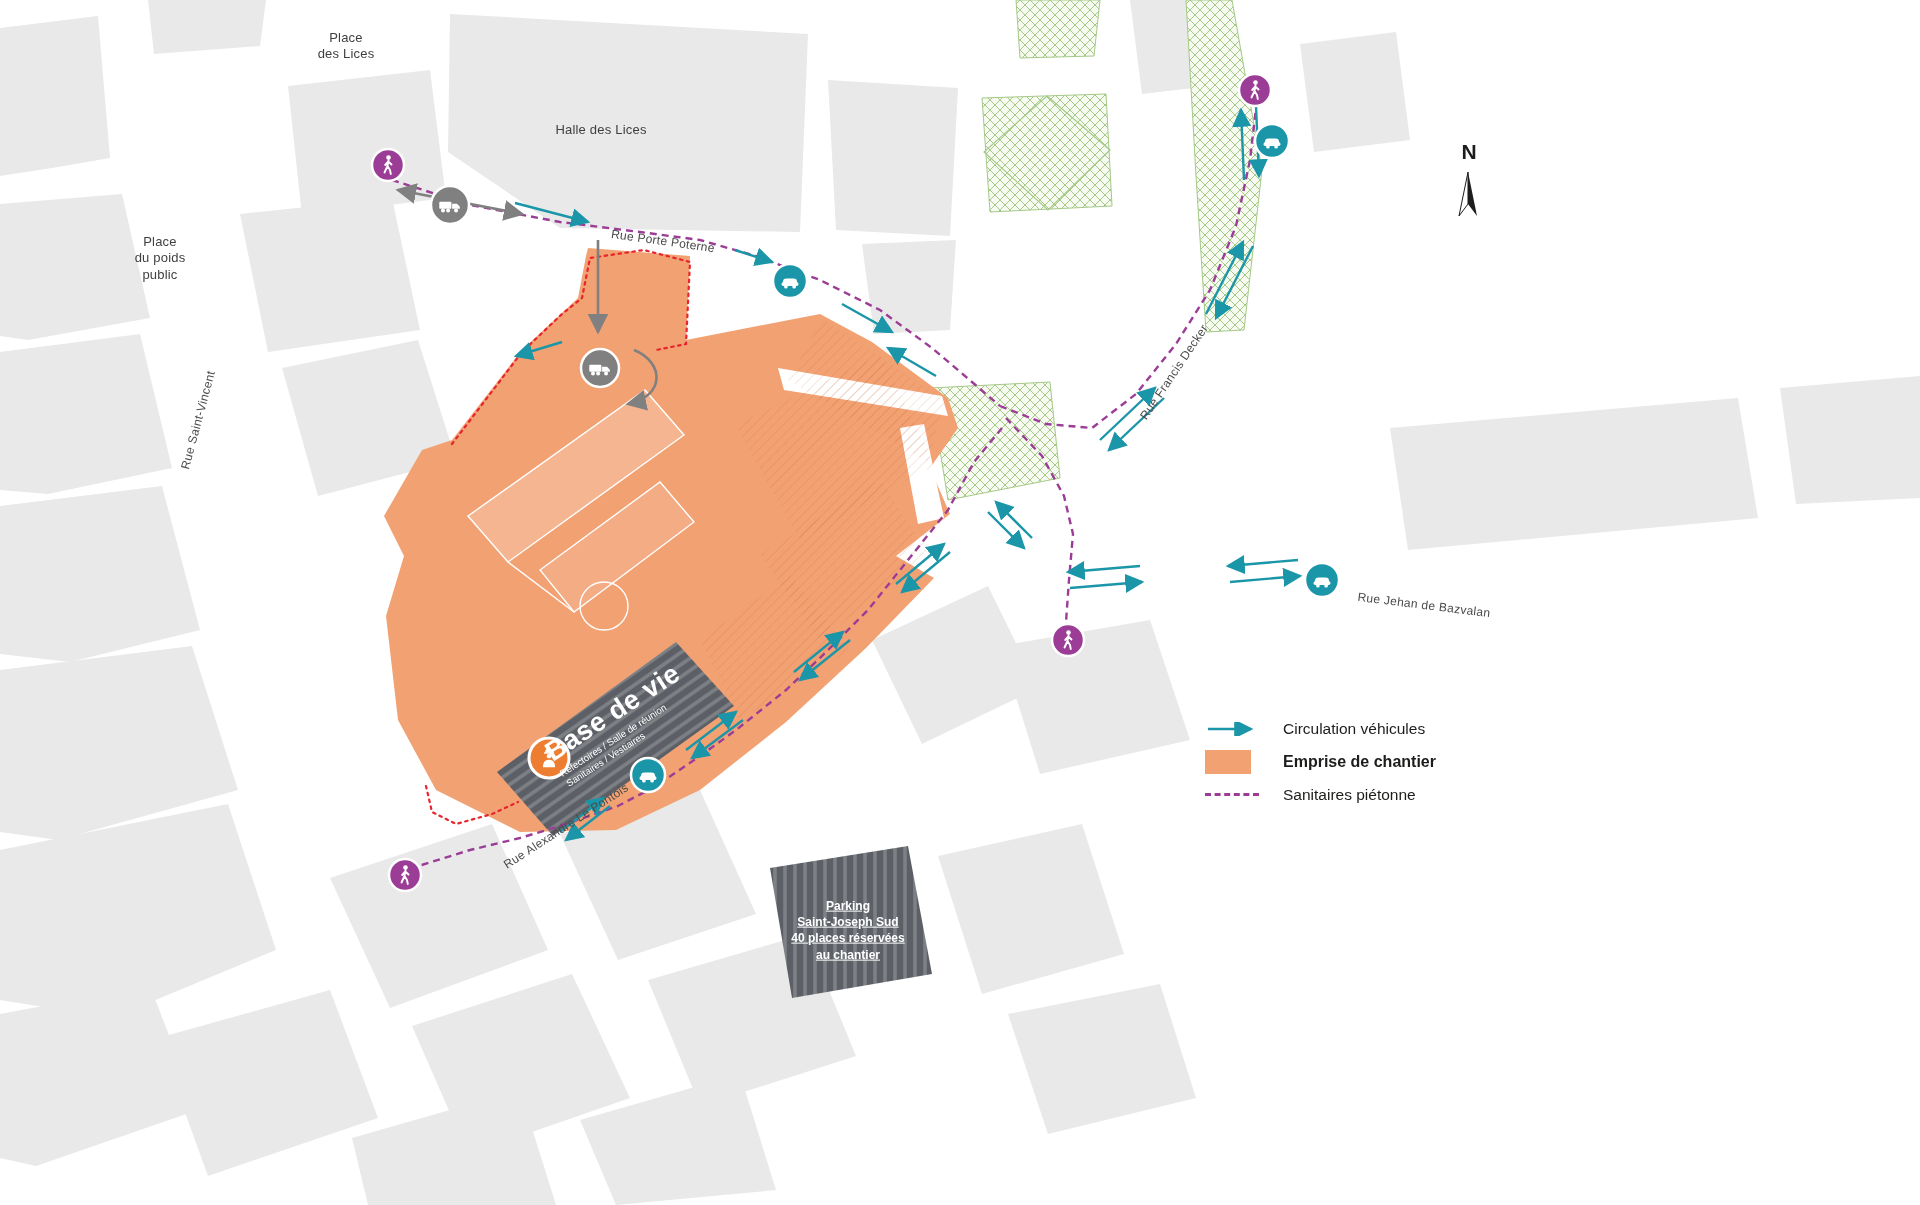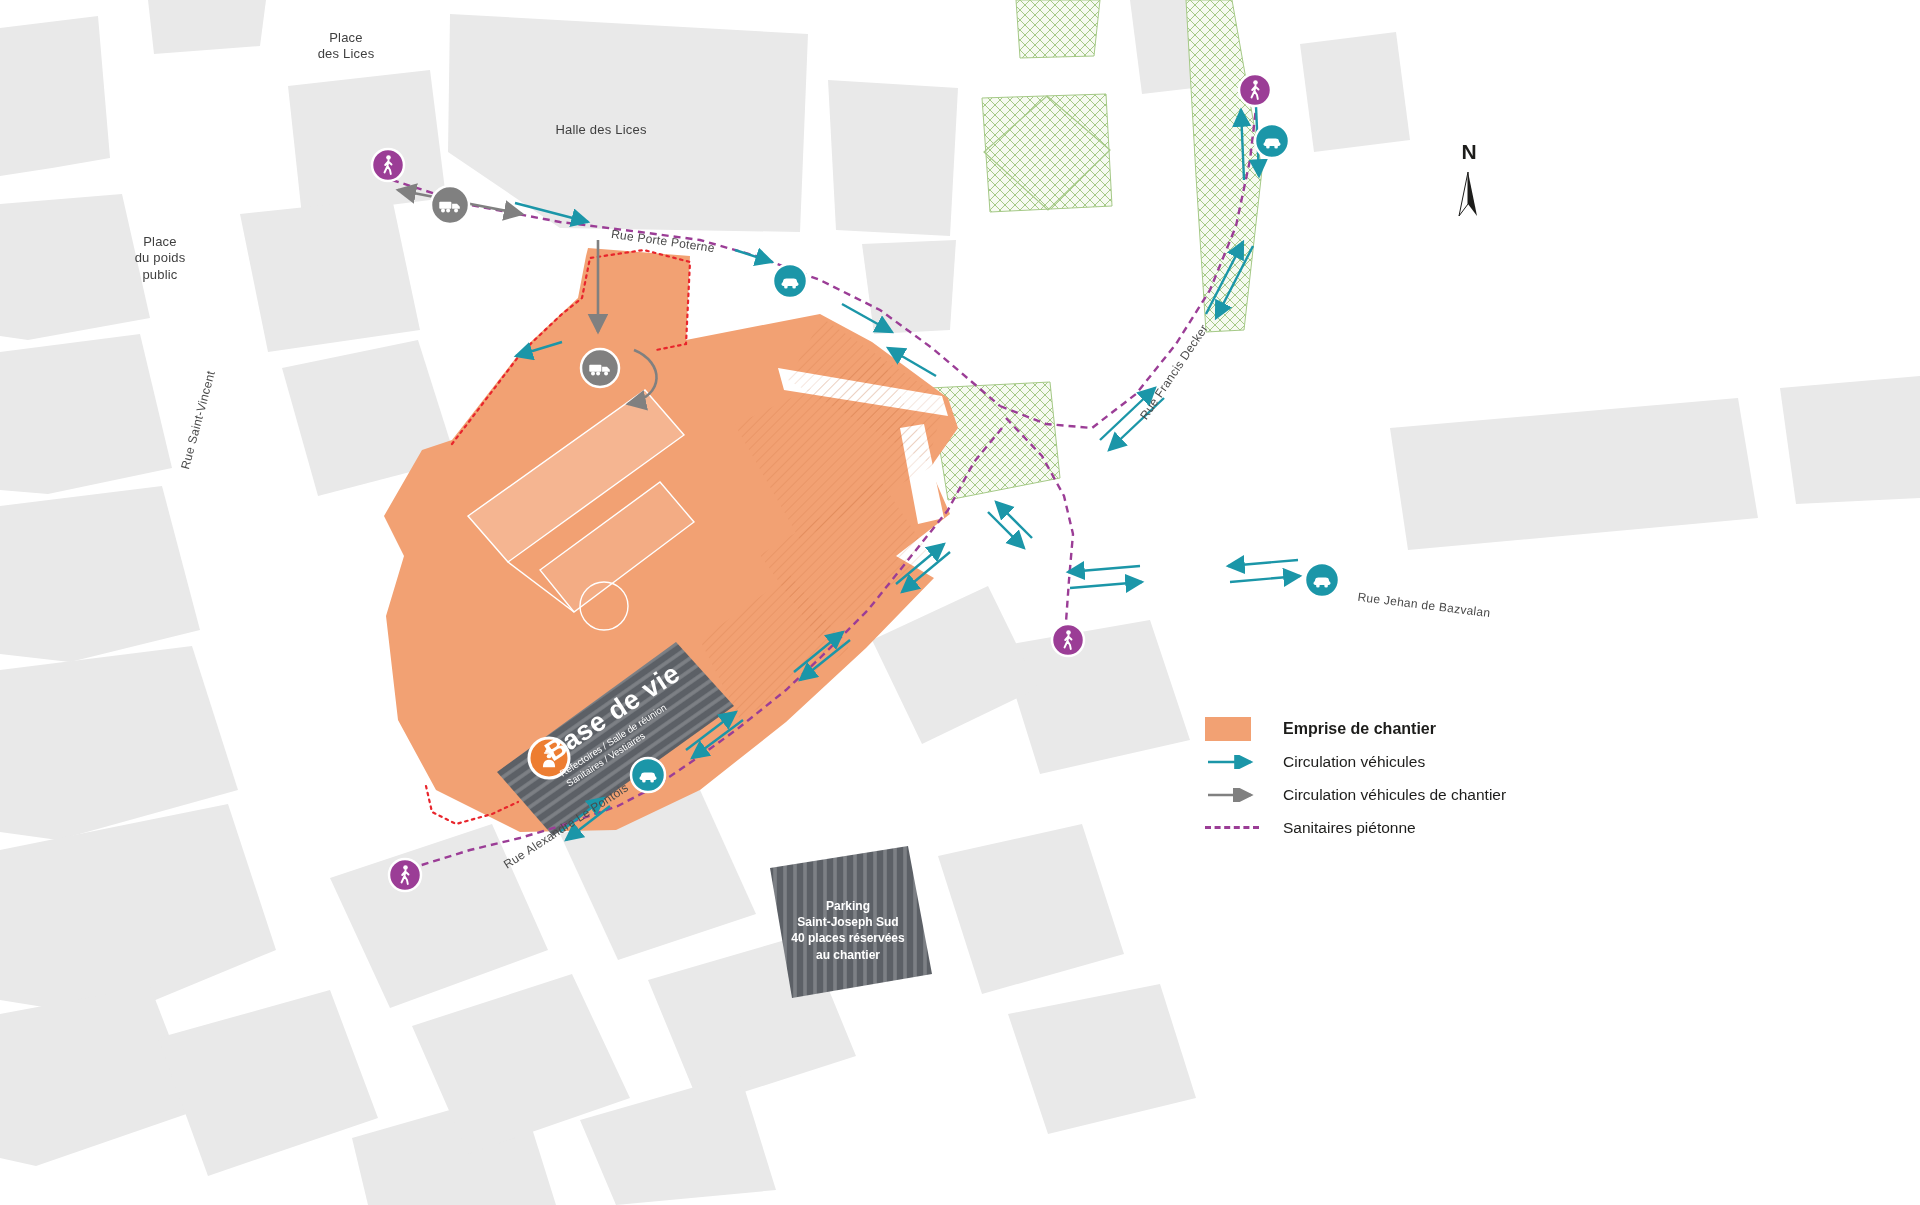--- a/index.html
+++ b/index.html
@@ -15,21 +15,21 @@
   }
   .streetlabel{color:#4a4a4a;font-size:12px;white-space:nowrap;letter-spacing:.3px;}
   .rot{transform-origin:center center;}
   .basedevie{
     color:#fff;text-align:left;white-space:nowrap;
   }
   .basedevie .t{font-size:27px;font-weight:700;letter-spacing:.5px;}
   .basedevie .s{font-size:9.5px;line-height:1.3;white-space:pre-line;margin-top:2px;}
   .parkinglabel{
     color:#fff;font-size:12px;font-weight:700;line-height:1.35;
-    text-align:center;white-space:pre-line;
+    text-align:center;white-space:pre-line;text-decoration:underline;
   }
   .northlabel{color:#1d1d1b;font-size:21px;font-weight:700;}
   #legend{position:absolute;left:1205px;top:712px;width:360px;}
   .lrow{display:flex;align-items:center;height:33px;}
   .lkey{width:58px;display:flex;align-items:center;justify-content:flex-start;flex:0 0 58px;}
   .ltext{color:#1d1d1b;font-size:15.5px;font-weight:500;margin-left:20px;white-space:nowrap;}
   .ltext.bold{font-weight:700;font-size:16px;}
   .swatch{width:46px;height:24px;background:#F2A173;}
   .dashkey{width:54px;border-top:3px dashed #9B3D96;}
   .dotkey{width:54px;border-top:3px dotted #E8252C;}
@@ -280,39 +280,31 @@
 <div class="abs parkinglabel" style="left:848px;top:930px;">Parking
 Saint-Joseph Sud
 40 places réservées
 au chantier</div>
 
 <div class="abs northlabel" style="left:1469px;top:152px;">N</div>
 
 <div id="legend">
   <div class="lrow">
     <div class="lkey">
-          <div class="swatch"></div>
-        </div>
-    <div class="ltext bold">Emprise de chantier</div>
-  </div>
-  <div class="lrow">
-    <div class="lkey">
       <svg width="56" height="14">
         <line x1="3" y1="7" x2="46" y2="7" stroke="#1B96A8" stroke-width="2.4" marker-end="url(#mTeal)"></line>
       </svg>
     </div>
     <div class="ltext">Circulation véhicules</div>
   </div>
   <div class="lrow">
     <div class="lkey">
-      <svg width="56" height="14">
-        <line x1="3" y1="7" x2="46" y2="7" stroke="#808080" stroke-width="2.6" marker-end="url(#mGray)"></line>
-      </svg>
-    </div>
-    <div class="ltext">Circulation véhicules de chantier</div>
+          <div class="swatch"></div>
+        </div>
+    <div class="ltext bold">Emprise de chantier</div>
   </div>
   <div class="lrow">
     <div class="lkey">
           <div class="dashkey"></div>
         </div>
     <div class="ltext">Sanitaires piétonne</div>
   </div>
 </div>
 
 </div>

